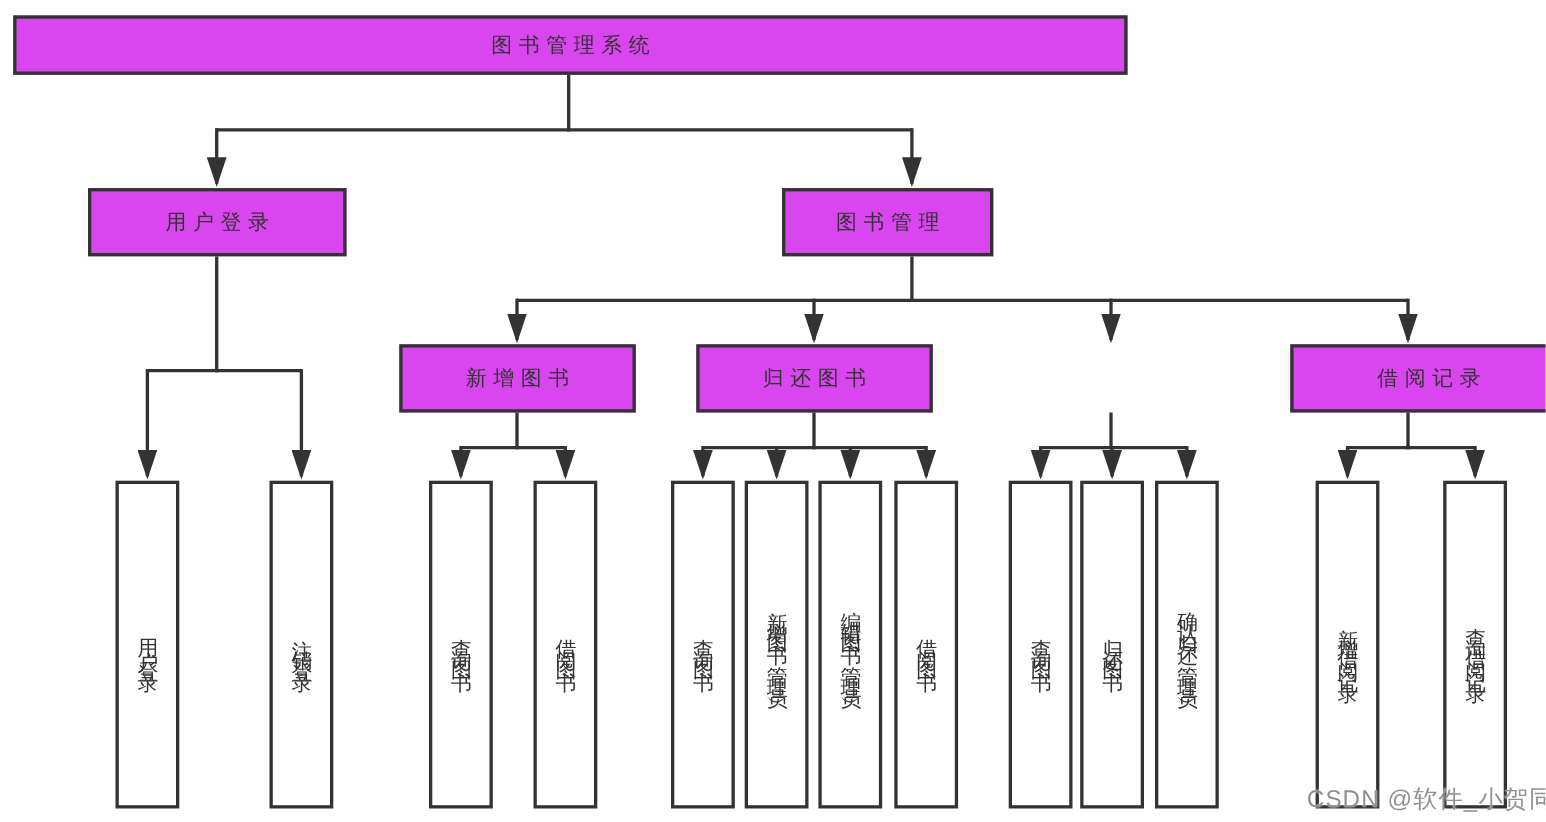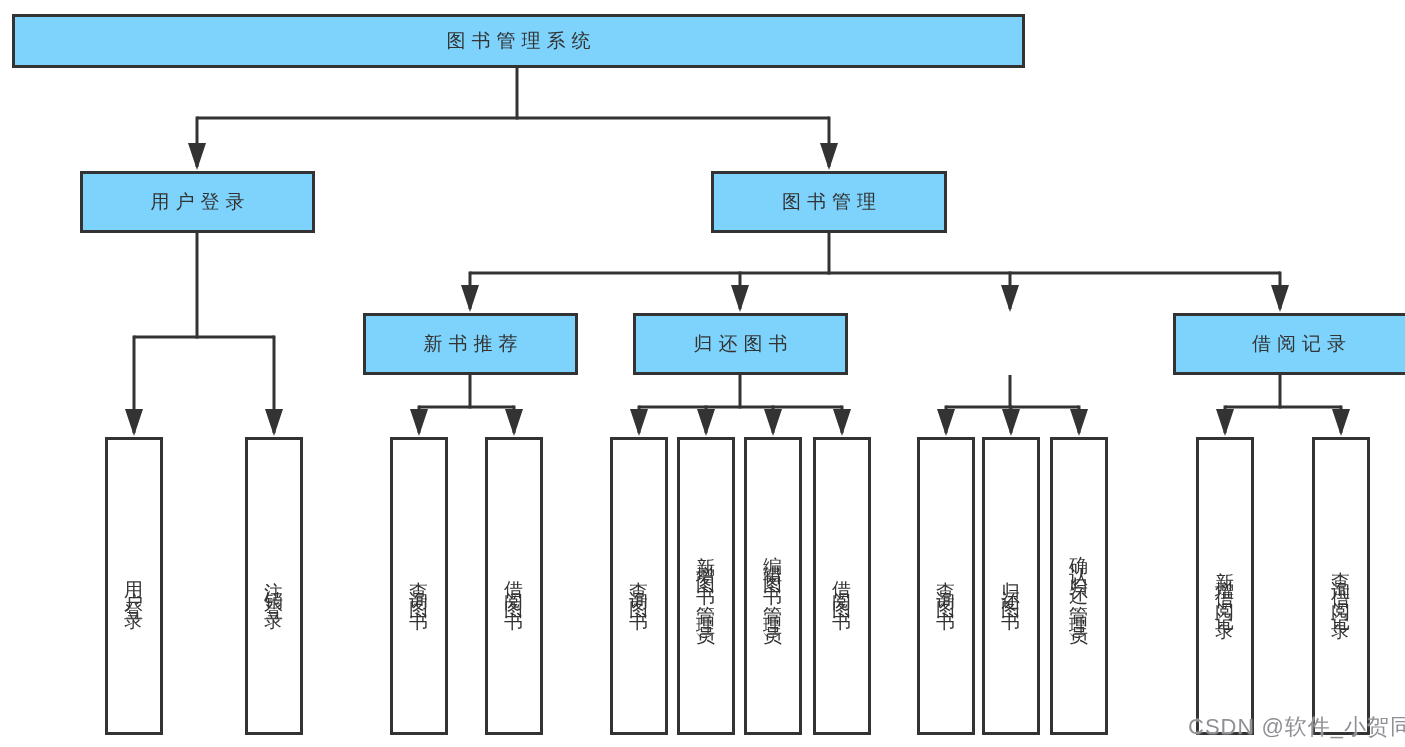--- a/index.html
+++ b/index.html
@@ -32,21 +32,21 @@
     stroke-width:3;
   }
   .arrowhead{
     fill:var(--line,#333);
     stroke:none;
   }
   .hnode{
     position:absolute;
     box-sizing:border-box;
     border:3px solid var(--line,#333);
-    background:#7dd3fc;
+    background:#d946ef;
     display:flex;
     align-items:center;
     justify-content:center;
   }
   .hnode .lbl{
     font-size:19px;
     letter-spacing:6px;
     text-indent:6px;
     color:var(--text,#333);
     white-space:nowrap;
@@ -137,26 +137,26 @@
     <path class="w" d="M1341,405.5 V433" marker-end="url(#arw)"></path>
   </svg>
 
   <div class="hnode" style="left:12px;top:14px;width:1013px;height:54px">
     <span class="lbl">图书管理系统</span>
   </div>
 
   <div class="hnode" style="left:80px;top:171px;width:235px;height:62px">
     <span class="lbl">用户登录</span>
   </div>
-  <div class="hnode" style="left:711px;top:171px;width:236px;height:62px">
+  <div class="hnode" style="left:711px;top:171px;width:192px;height:62px">
     <span class="lbl">图书管理</span>
   </div>
 
   <div class="hnode" style="left:363px;top:313px;width:215px;height:62px">
-    <span class="lbl">新书推荐</span>
+    <span class="lbl">新增图书</span>
   </div>
   <div class="hnode" style="left:633px;top:313px;width:215px;height:62px">
     <span class="lbl">归还图书</span>
   </div>
   <div class="hnode" style="left:1173px;top:313px;width:252px;height:62px">
     <span class="lbl">借阅记录</span>
   </div>
 
   <div class="vnode" style="left:105px">
     <span class="vlbl">用户登录</span>

